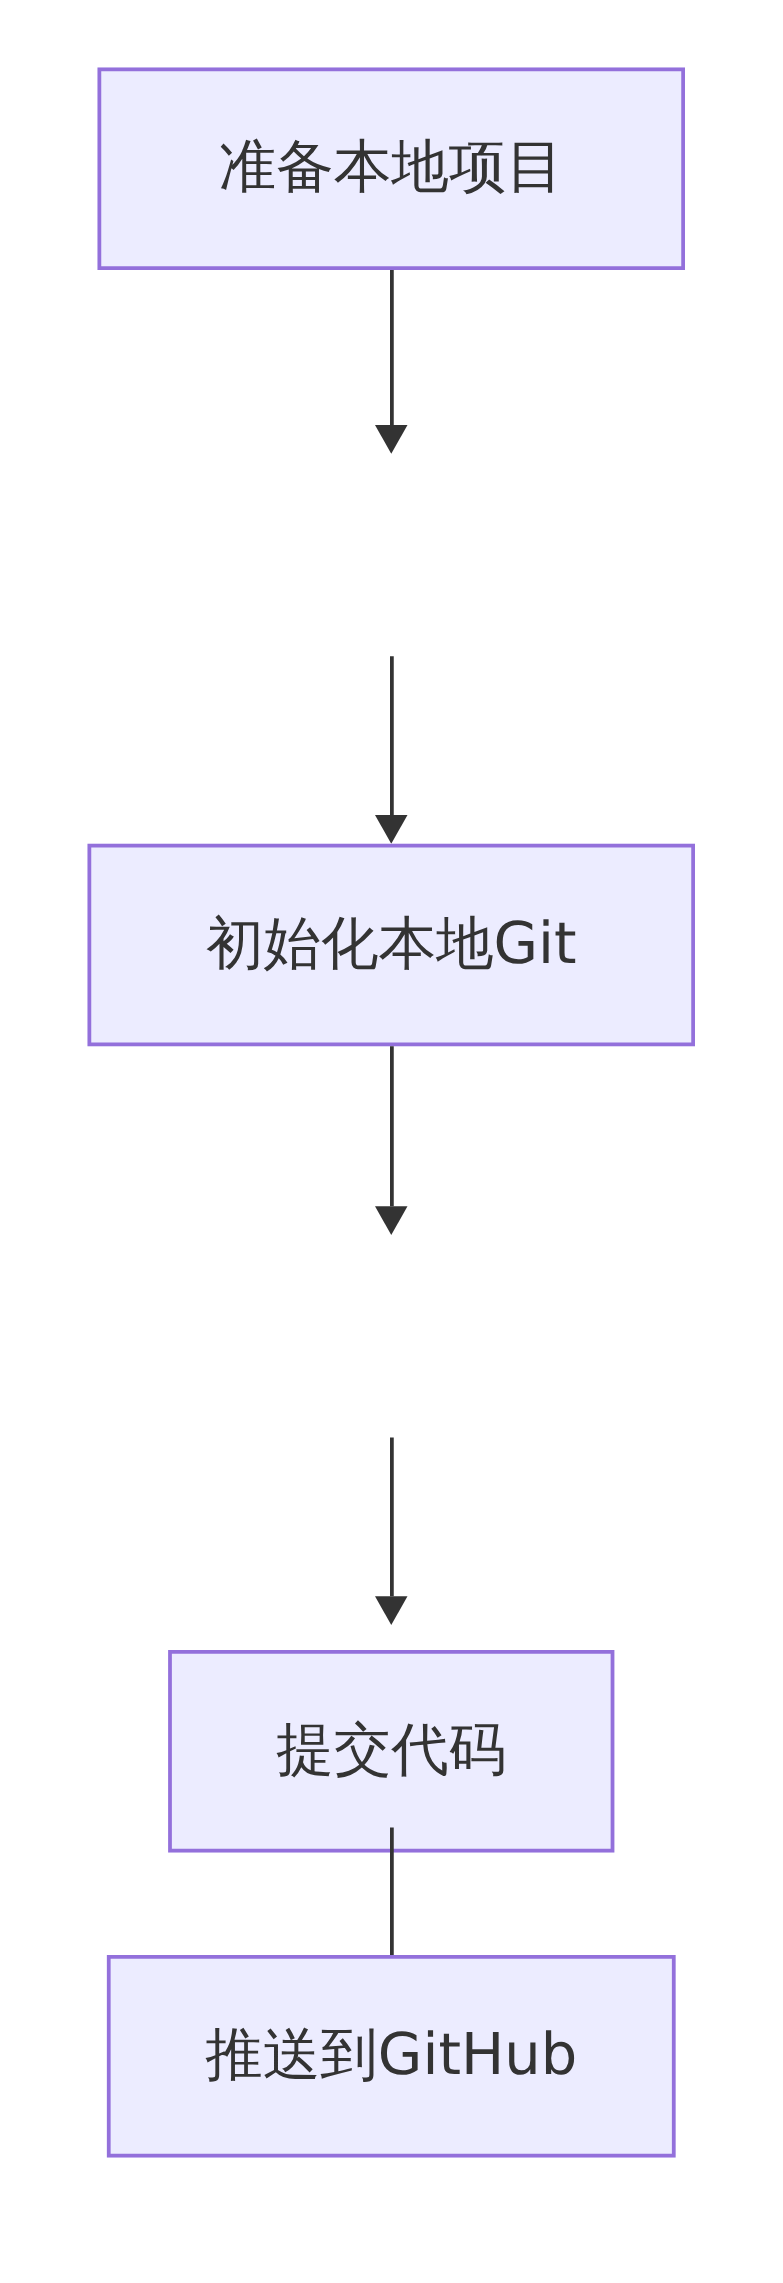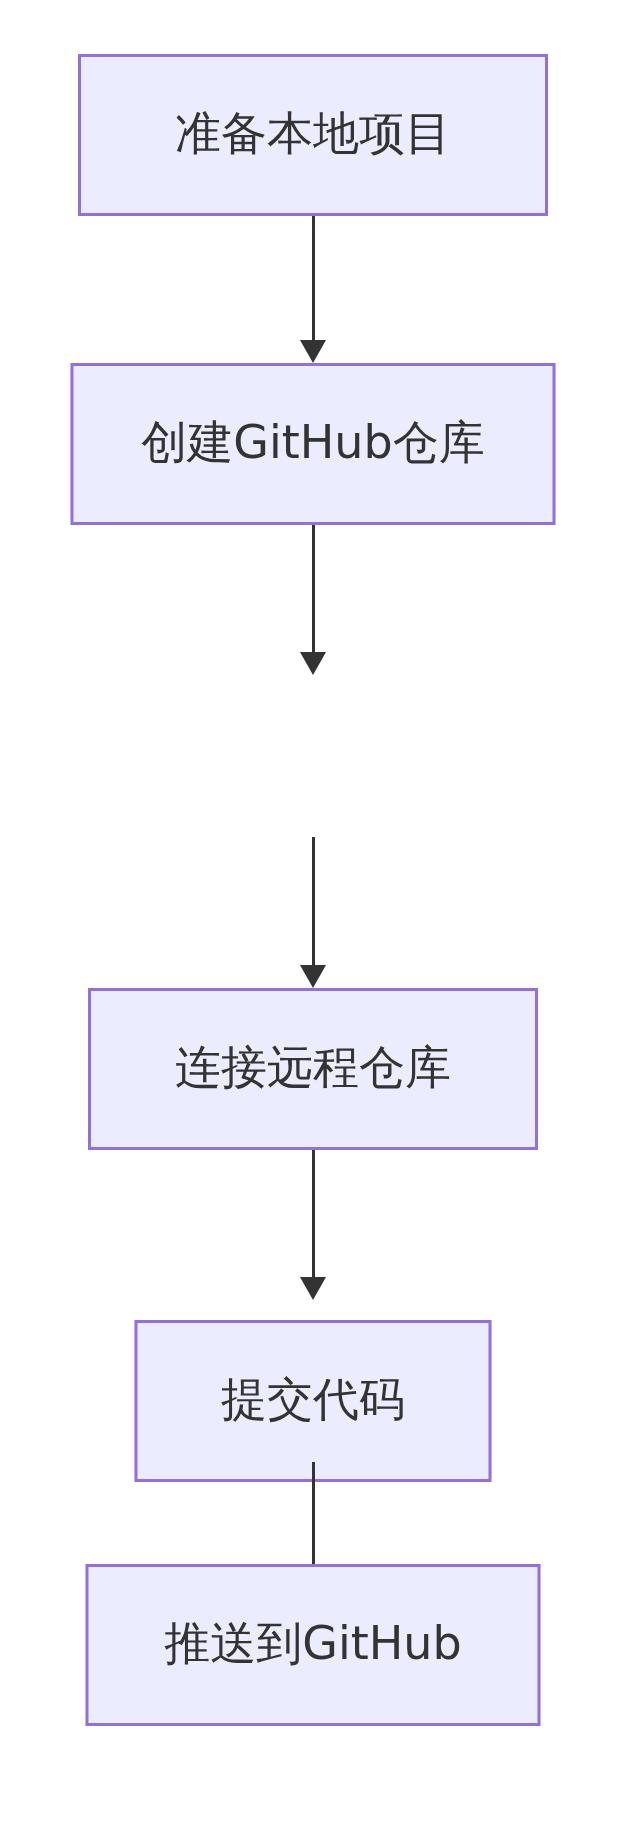--- a/index.html
+++ b/index.html
@@ -71,38 +71,35 @@
 
   <div class="node" style="top:54px; width:470px;">
     <span class="node-label">准备本地项目</span>
   </div>
 
   <div class="arrow" style="top:216px; height:147px;">
     <div class="arrow-line"></div>
     <div class="arrow-head"></div>
   </div>
 
-  <div class="node" style="top:363px; width:485px;">
-    <span class="node-label">创建GitHub仓库</span>
-  </div>
 
   <div class="arrow" style="top:525px; height:150px;">
     <div class="arrow-line"></div>
     <div class="arrow-head"></div>
   </div>
 
+  <div class="node" style="top:675px; width:486px;">
+    <span class="node-label">初始化本地Git</span>
+  </div>
 
   <div class="arrow" style="top:837px; height:151px;">
     <div class="arrow-line"></div>
     <div class="arrow-head"></div>
   </div>
 
-  <div class="node" style="top:988px; width:450px;">
-    <span class="node-label">连接远程仓库</span>
-  </div>
 
   <div class="arrow" style="top:1150px; height:150px;">
     <div class="arrow-line"></div>
     <div class="arrow-head"></div>
   </div>
 
   <div class="node" style="top:1320px; width:357px;">
     <span class="node-label">提交代码</span>
   </div>
 

